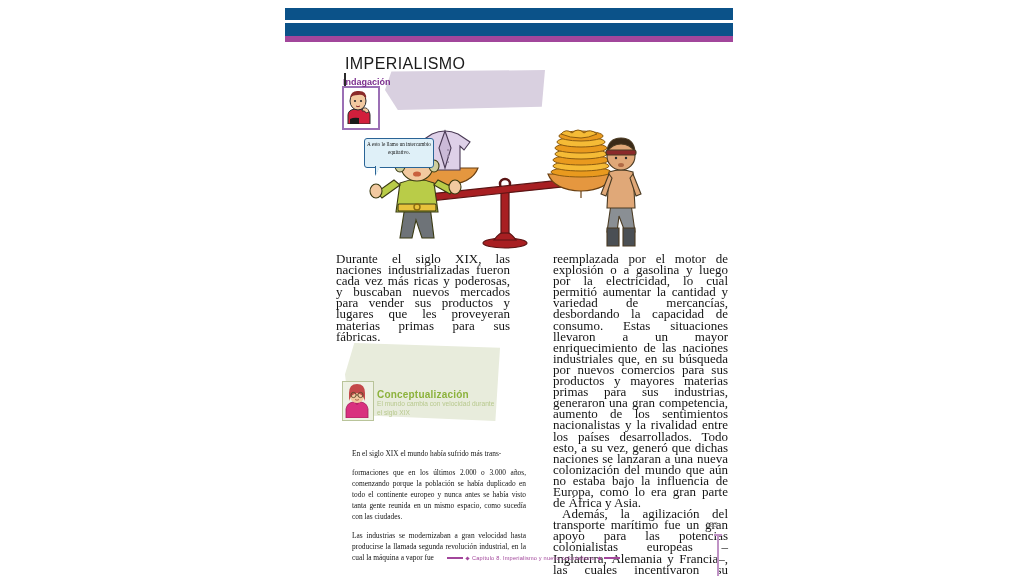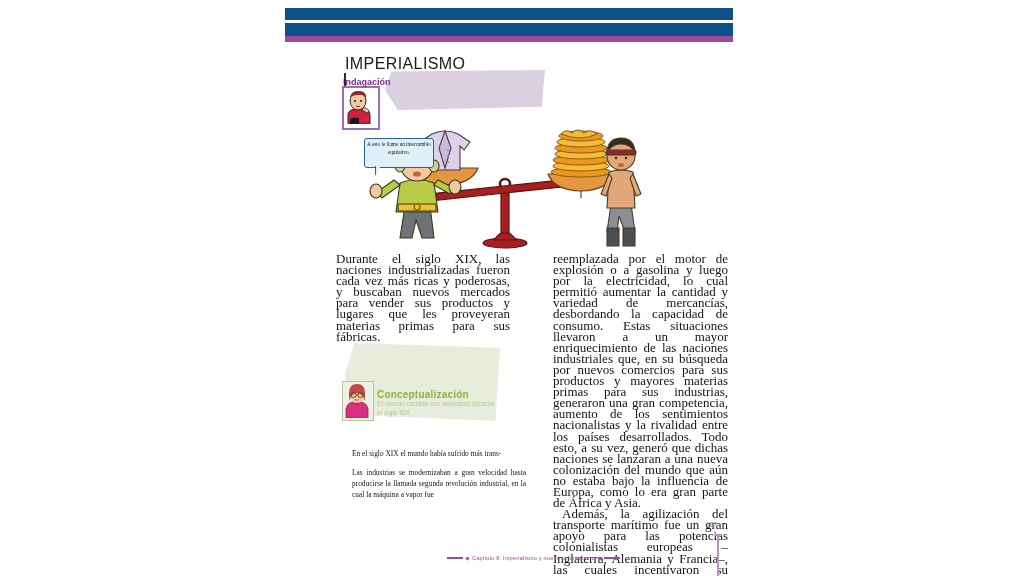--- a/index.html
+++ b/index.html
@@ -257,20 +257,21 @@
       <circle cx="17.5" cy="13" r="2.6" fill="none" stroke="#5a4a2a" stroke-width=".9"></circle>
       <line x1="13.1" y1="13" x2="14.9" y2="13" stroke="#5a4a2a" stroke-width=".9"></line>
       <path d="M12 17.5 Q14 19 16 17.5" stroke="#a0553a" stroke-width=".8" fill="none"></path>
     </svg>
   </div>
   <div class="concept-title">Conceptualización</div>
   <div class="concept-sub">El mundo cambia con velocidad durante el siglo XIX</div>
 
   <div class="col-left-bottom">
     <p>En el siglo XIX el mundo  había  sufrido más trans-</p>
+    <p>formaciones que en los últimos 2.000 o 3.000 años, comenzando porque la población se había duplicado en todo el continente europeo y nunca antes se había visto tanta gente reunida en un mismo espacio, como sucedía con las ciudades.</p>
     <p class="ind">Las industrias se modernizaban a gran velocidad hasta producirse la llamada segunda revolución industrial, en la cual la máquina a vapor fue</p>
   </div>
 
   <div class="col" id="col-right">
     <p>reemplazada por el motor de explosión o a gasolina y luego por la electricidad, lo cual permitió aumentar la cantidad y variedad de mercancías, desbordando la capacidad de consumo. Estas situaciones llevaron a un mayor enriquecimiento de las naciones industriales que, en su búsqueda por nuevos comercios para sus productos y mayores materias primas para sus industrias, generaron una gran competencia, aumento de los sentimientos nacionalistas y la rivalidad entre los países desarrollados. Todo esto, a su vez, generó que dichas naciones se lanzaran a una nueva colonización del mundo que aún no estaba bajo la influencia de Europa, como lo era gran parte de África y Asia.</p>
     <p class="ind">Además, la agilización del transporte marítimo fue un gran apoyo para las potencias colonialistas europeas –Inglaterra, Alemania y Francia–, las cuales incentivaron su economía capitalista gracias a la extracción de materias primas de sus colonias. Para la obtención de estas materias y para el adecuado control militar de las regiones dominadas, los barcos de vapor constituyeron un medio muy importante. La velocidad de los vapores permitía el rápido desplazamiento de tropas y pertrechos militares, además de una mayor velocidad en las comunicaciones mediante los correos marítimos.</p>
   </div>
 
   <div class="footer">
     <div class="foot-rule"></div>

